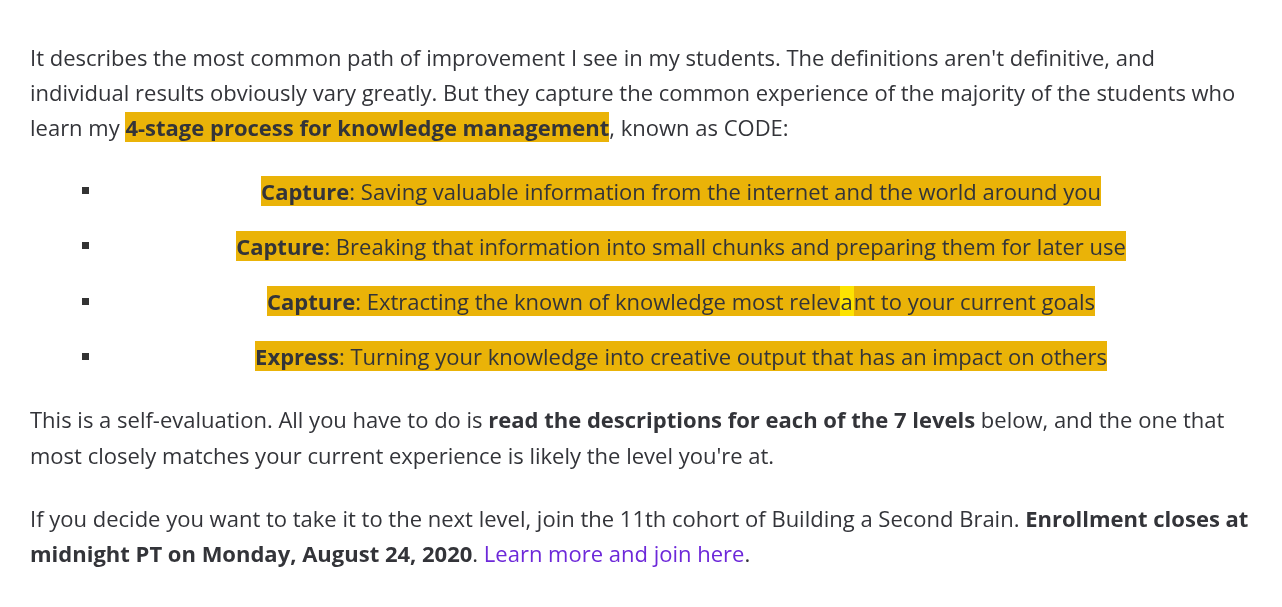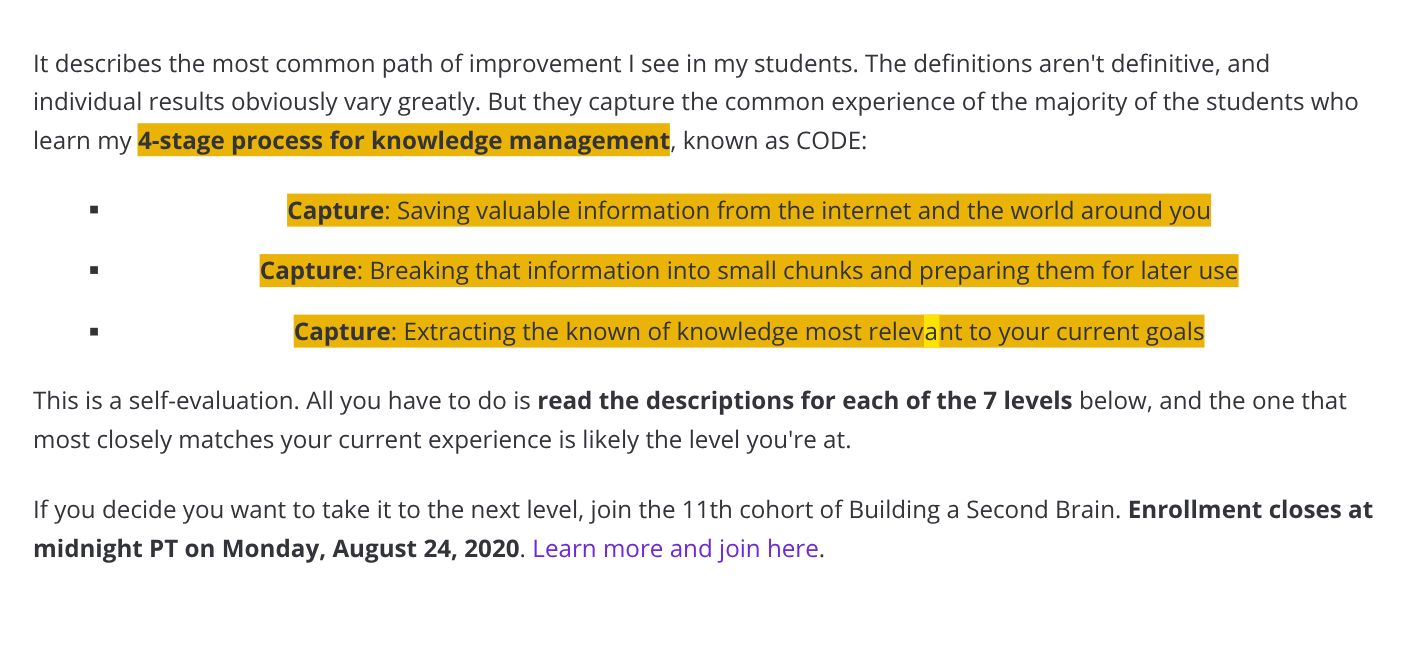--- a/index.html
+++ b/index.html
@@ -50,20 +50,23 @@
 <ul>
   <li>
     <span class="hl"><strong>Capture</strong><span>: Saving valuable information from the internet and the world around you</span></span>
   </li>
   <li>
     <span class="hl"><strong>Capture</strong><span>: Breaking that information into small chunks and preparing them for later use</span></span>
   </li>
   <li>
     <span class="hl"><strong>Capture</strong><span>: Extracting the known of knowledge most relev</span><span class="hl-caret">a</span><span>nt to your current goals</span></span>
   </li>
+  <li>
+    <span class="hl"><strong>Express</strong><span>: Turning your knowledge into creative output that has an impact on others</span></span>
+  </li>
 </ul>
 
 <p>
   <span>This is a self-evaluation. All you have to do is </span><strong>read the descriptions for each of the 7 levels</strong><span> below, and the one that most closely matches your current experience is likely the level you're at.</span>
 </p>
 
 <p>
   <span>If you decide you want to take it to the next level, join the 11th cohort of Building a Second Brain. </span><strong>Enrollment closes at midnight PT on Monday, August 24, 2020</strong><span>. </span><a href="#" class="link">Learn more and join here</a><span>.</span>
 </p>
 

